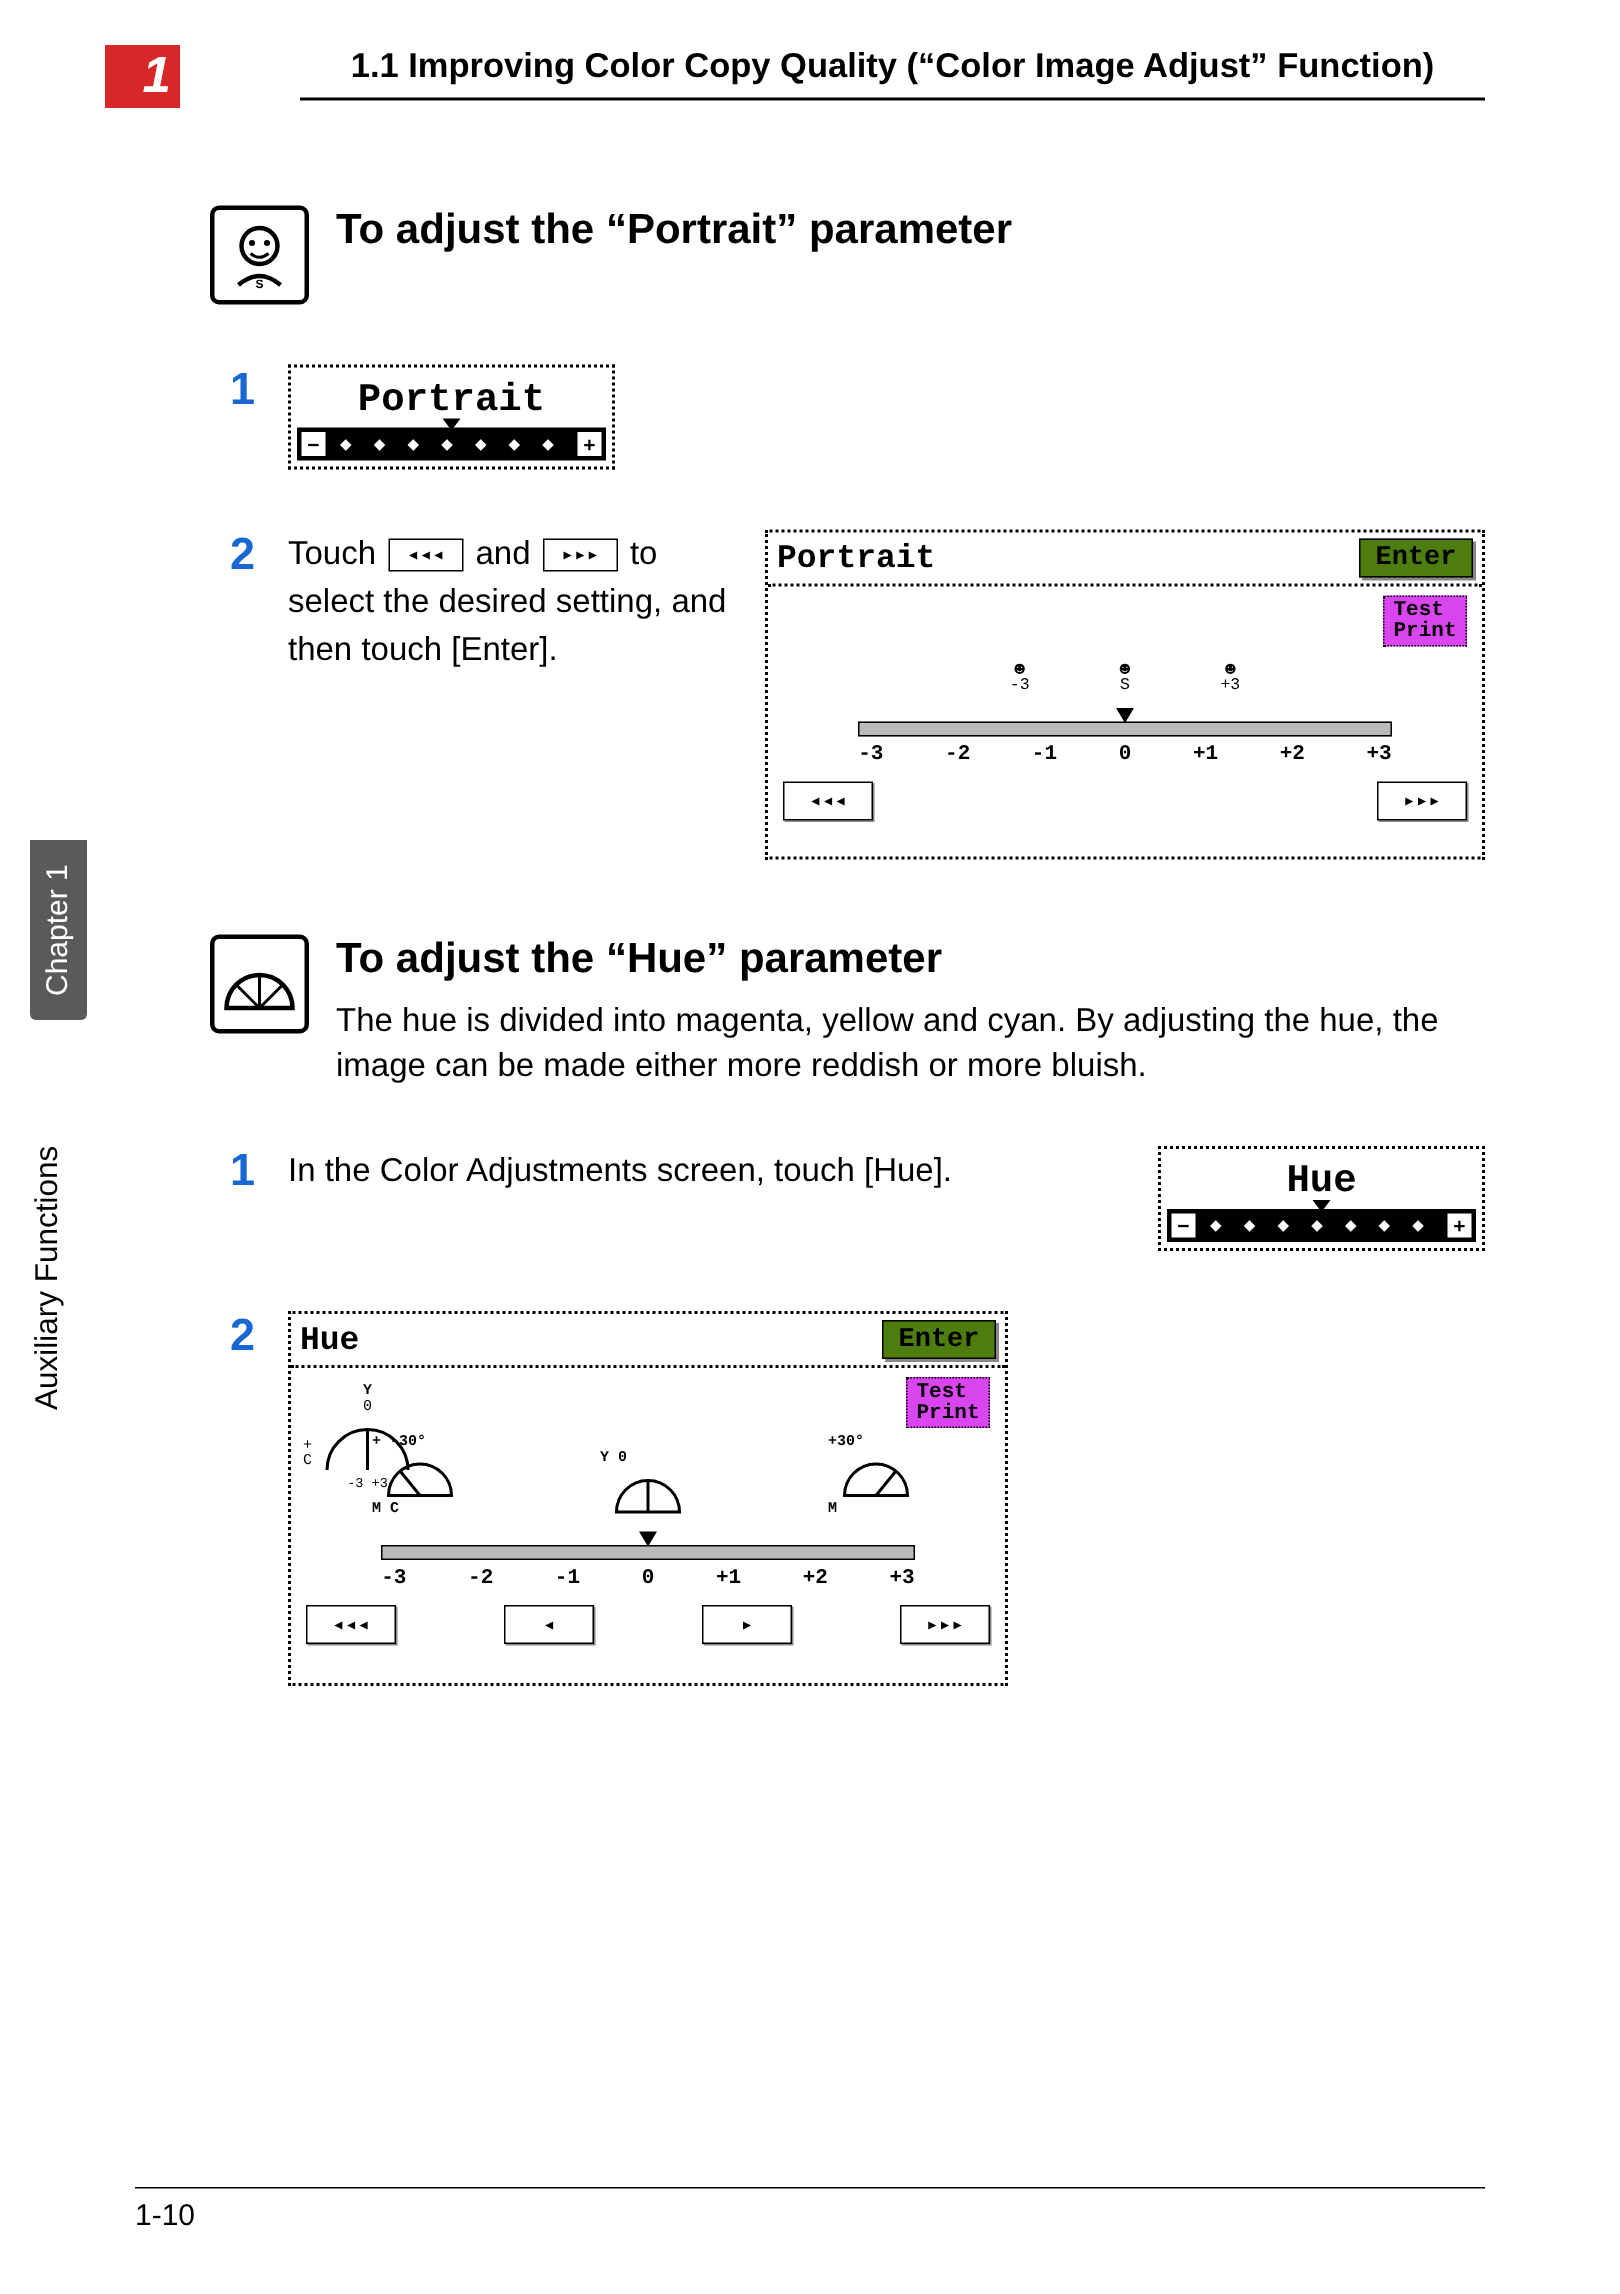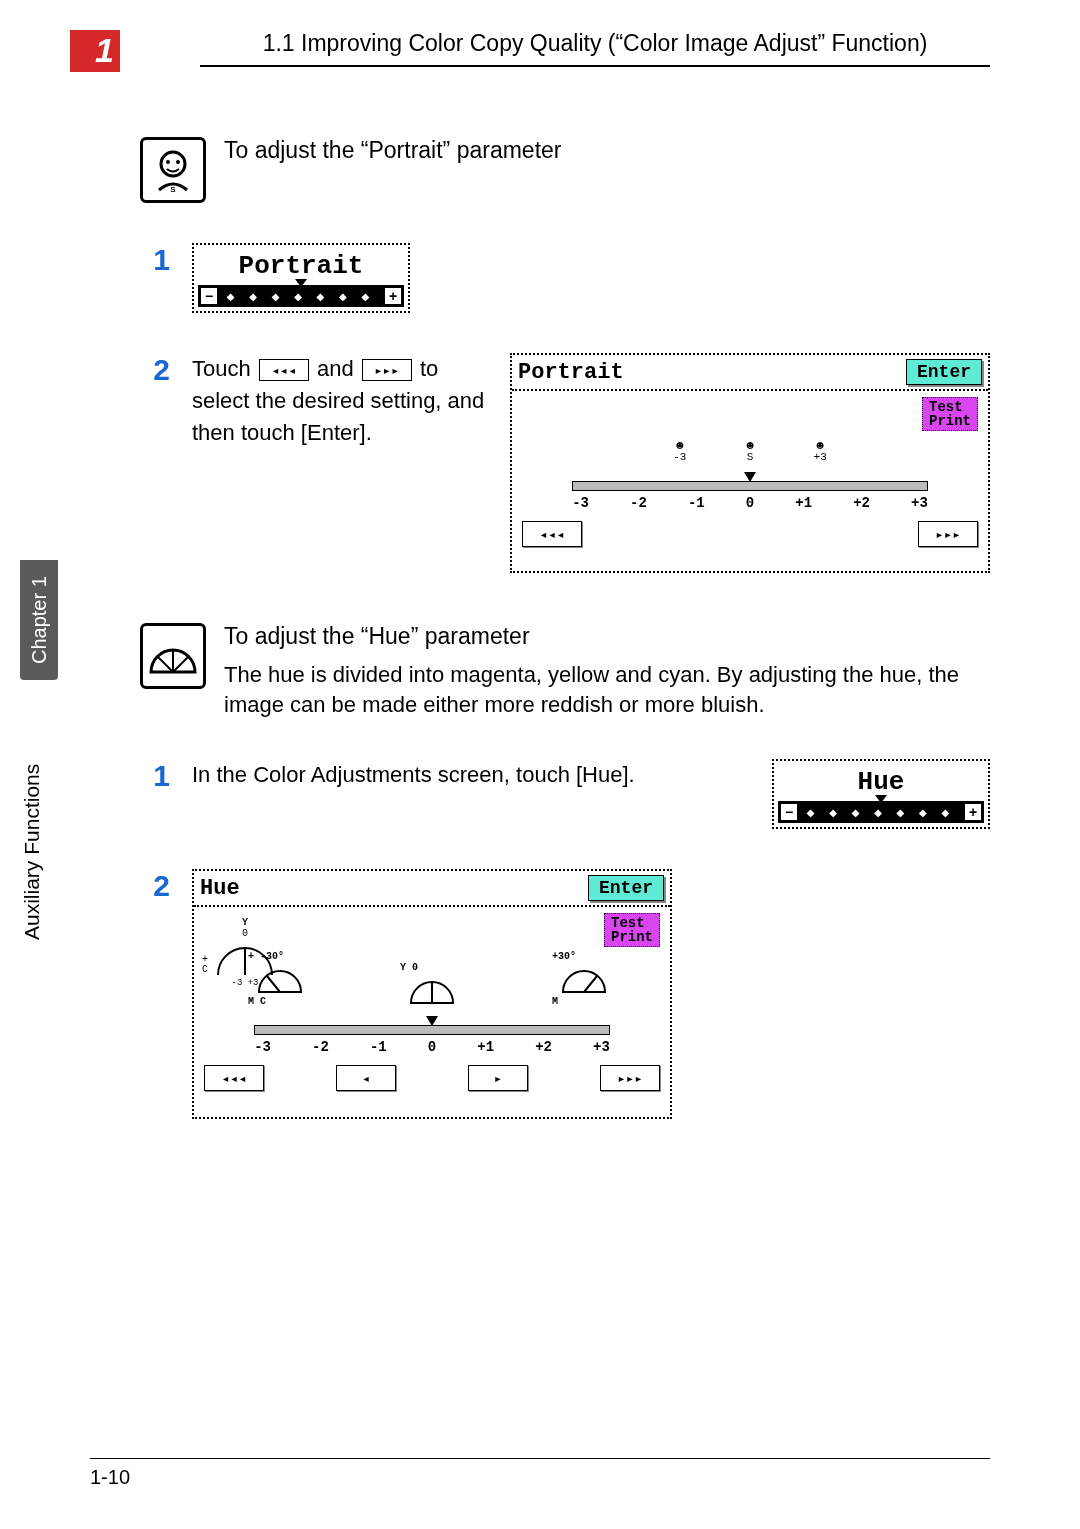--- a/index.html
+++ b/index.html
@@ -34,20 +34,21 @@
     align-items: flex-end;
     justify-content: flex-end;
     padding: 0 6px 2px 0;
   }
   .header-line {
     border-bottom: 2px solid #000;
     margin-left: 110px;
     padding-bottom: 8px;
     font-size: 23px;
     text-align: center;
+    font-weight: bold;
   }
   
   .side-tab {
     position: absolute;
     left: 20px;
     top: 560px;
     width: 38px;
     height: 400px;
   }
   .side-tab-dark {
@@ -82,21 +83,21 @@
   .section-row { display: flex; align-items: flex-start; gap: 18px; margin-top: 10px; }
   .section-icon {
     width: 66px; height: 66px;
     border: 3px solid #000;
     border-radius: 6px;
     display:flex; align-items:center; justify-content:center;
     flex-shrink:0;
     font-size: 40px;
   }
   .section-text { flex: 1; }
-  .section-heading { font-weight: normal; font-size: 23px; margin-bottom: 10px; }
+  .section-heading { font-weight: bold; font-size: 28px; margin-bottom: 10px; }
   .section-body { font-size: 22px; line-height: 1.35; }
   .step-row { display: flex; align-items: flex-start; gap: 22px; margin-top: 40px; }
   .step-num {
     color: #1967d2;
     font-size: 30px;
     font-weight: bold;
     width: 30px;
     flex-shrink: 0;
     text-align: right;
   }
@@ -157,21 +158,21 @@
   }
   .big-panel-header {
     display:flex; justify-content:space-between; align-items:center;
     padding: 4px 6px;
     border-bottom: 2px dotted #000;
   }
   .bp-title { font-weight:bold; font-size:22px; }
   .bp-enter {
     border:1px solid #000; padding:2px 10px; font-weight:bold; font-size:18px;
     box-shadow: 2px 2px 0 #888;
-    background:#5eead4;
+    background:#4d7c0f;
   }
   .bp-body { padding: 8px 10px 12px; position:relative; min-height: 180px; }
   .bp-test {
     position:absolute; right:10px; top:6px;
     border:1px dotted #000; padding:2px 6px; font-size:14px; line-height:1; font-weight:bold;
     background:#d946ef;
   }
   .bp-faces { display:flex; justify-content:center; gap:60px; margin-top: 40px; font-size:28px; }
   .bp-face-wrap { text-align:center; font-size:12px; }
   .bp-face-wrap .lbl { display:block; font-size:11px; margin-top:-2px; }

